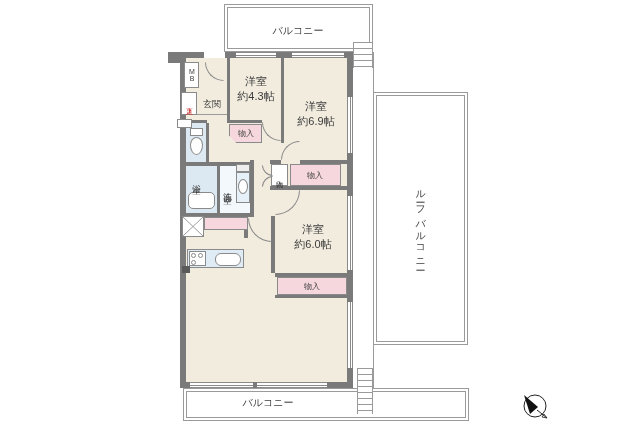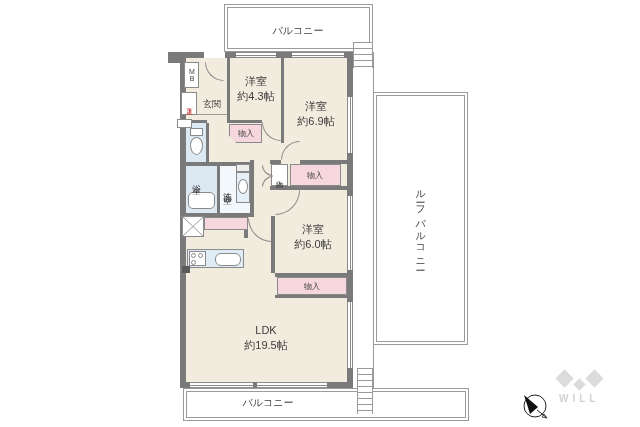--- a/index.html
+++ b/index.html
@@ -118,42 +118,32 @@
     <div>約4.3帖</div>
   </div>
   <div class="rlabel" style="left:316px;top:114px;">
     <div>洋室</div>
     <div>約6.9帖</div>
   </div>
   <div class="rlabel" style="left:313px;top:237px;">
     <div>洋室</div>
     <div>約6.0帖</div>
   </div>
-  <div class="rlabel" style="left:266px;top:338px;">
-    <div>LDK</div>
-    <div>約19.5帖</div>
-  </div>
 
   <div class="lbl" style="left:212px;top:104px;font-size:9px;">玄関</div>
   <div class="lbl vt" style="left:197px;top:179px;font-size:8.5px;">浴室</div>
   <div class="lbl vt" style="left:228px;top:188px;font-size:8.5px;">洗面室</div>
   <div class="lbl sm" style="left:246px;top:133px;">物入</div>
   <div class="lbl vt" style="left:279px;top:175px;font-size:7px;letter-spacing:0;">物入</div>
   <div class="lbl sm" style="left:315px;top:175px;">物入</div>
   <div class="lbl sm" style="left:312px;top:286px;">物入</div>
   <div class="lbl vt" style="left:192px;top:75px;font-size:7px;letter-spacing:0;">MB</div>
   <div class="lbl vt" style="left:189px;top:103px;font-size:6.5px;letter-spacing:0;color:#cc3333;">下足入</div>
 
   <svg class="abs" style="left:508px;top:386px;" width="50" height="40" viewBox="0 0 50 40">
     <circle cx="27" cy="20" r="11" fill="#fff" stroke="#222" stroke-width="1"></circle>
     <polygon points="16,9 30,21 22,28" fill="#111"></polygon>
     <line x1="29" y1="24" x2="39" y2="32" stroke="#222" stroke-width="1"></line>
     <polygon points="39,32 34,31 36,28" fill="none" stroke="#222" stroke-width="0.8"></polygon>
   </svg>
 
-  <div class="abs" style="left:552px;top:366px;width:62px;height:42px;">
-    <div class="diamond" style="left:6px;top:6px;width:13px;height:13px;"></div>
-    <div class="diamond" style="left:23px;top:14px;width:9px;height:9px;"></div>
-    <div class="diamond" style="left:36px;top:6px;width:13px;height:13px;"></div>
-    <div class="logo-text" style="left:7px;top:27px;">WILL</div>
-  </div>
 
 </div>
 
 </body></html>

